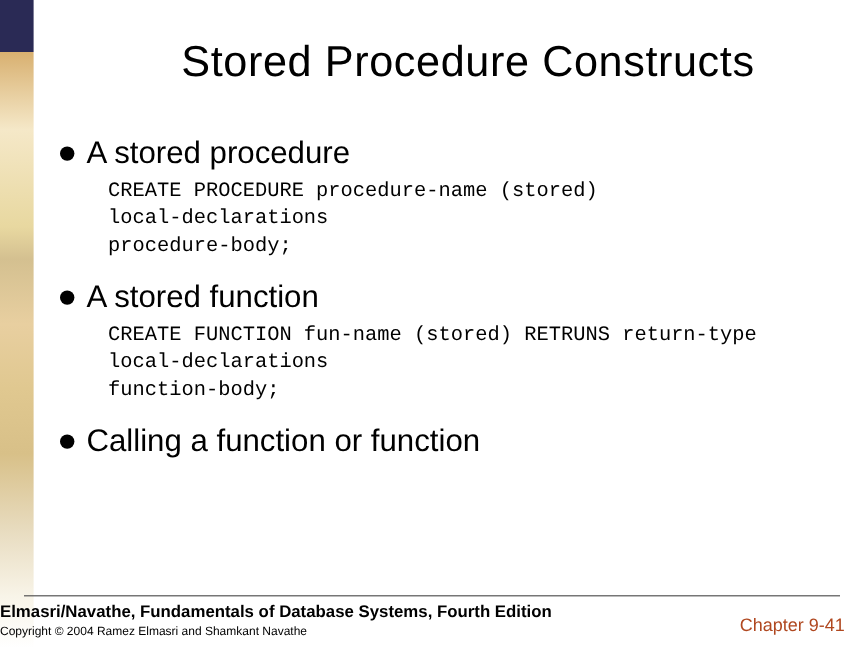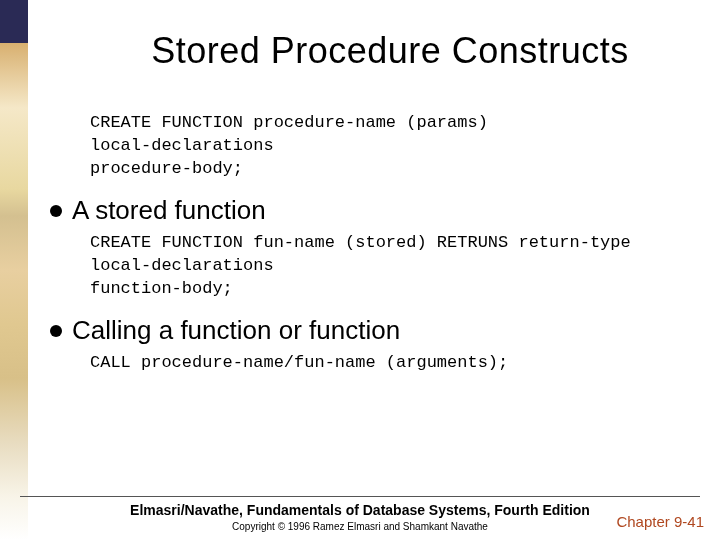--- a/index.html
+++ b/index.html
@@ -61,21 +61,21 @@
     font-size: 17px;
     color: #000;
     margin-left: 40px;
     margin-bottom: 14px;
     line-height: 1.35;
     white-space: pre;
   }
   .footer {
     position: absolute;
     left: 0; right: 0; bottom: 8px;
-    text-align: center;
+    text-align: left;
   }
   .footer-rule {
     border: none;
     border-top: 1px solid #555;
     margin: 0 20px 4px 20px;
   }
   .footer-main {
     font-size: 14px;
     color: #000;
     font-weight: bold;
@@ -100,40 +100,43 @@
 <body>
 
 <div class="bg-stripe"></div>
 
 <div class="slide">
 
   <h1 class="title">Stored Procedure Constructs</h1>
 
   <div class="content">
 
-    <div class="code-block">CREATE FUNCTION procedure-name (params)
+    <div class="lvl1">
+      <span class="bullet-dot"></span>
+      <span>A stored procedure</span>
+    </div>
+    <div class="code-block">CREATE PROCEDURE procedure-name (stored)
 local-declarations
 procedure-body;</div>
 
     <div class="lvl1">
       <span class="bullet-dot"></span>
       <span>A stored function</span>
     </div>
     <div class="code-block">CREATE FUNCTION fun-name (stored) RETRUNS return-type
 local-declarations
 function-body;</div>
 
     <div class="lvl1">
       <span class="bullet-dot"></span>
       <span>Calling a function or function</span>
     </div>
-    <div class="code-block">CALL procedure-name/fun-name (arguments);</div>
 
   </div>
 
   <div class="footer">
     <hr class="footer-rule">
     <span class="footer-main">Elmasri/Navathe, Fundamentals of Database Systems, Fourth Edition</span>
     <span class="footer-chapter">Chapter 9-41</span>
-    <span class="footer-copy">Copyright © 1996 Ramez Elmasri and Shamkant Navathe</span>
+    <span class="footer-copy">Copyright © 2004 Ramez Elmasri and Shamkant Navathe</span>
   </div>
 
 </div>
 
 </body></html>

